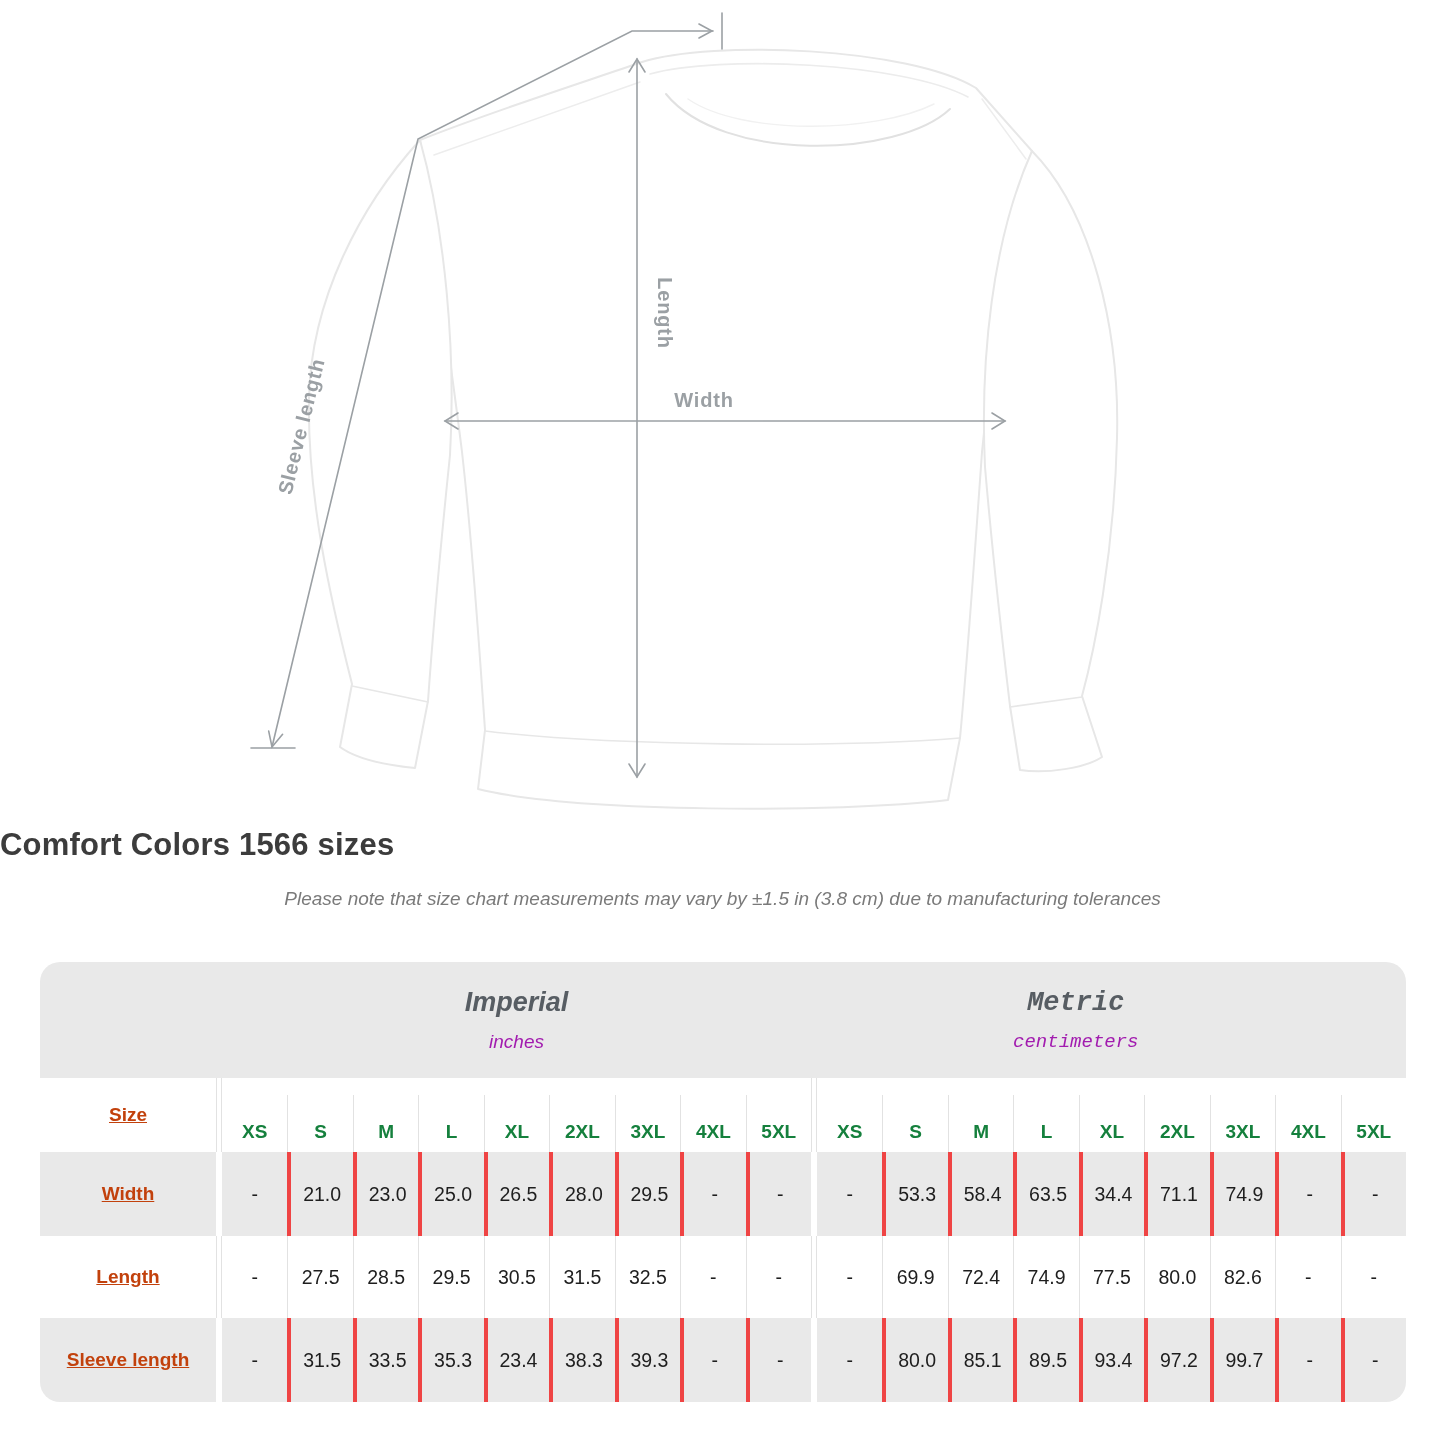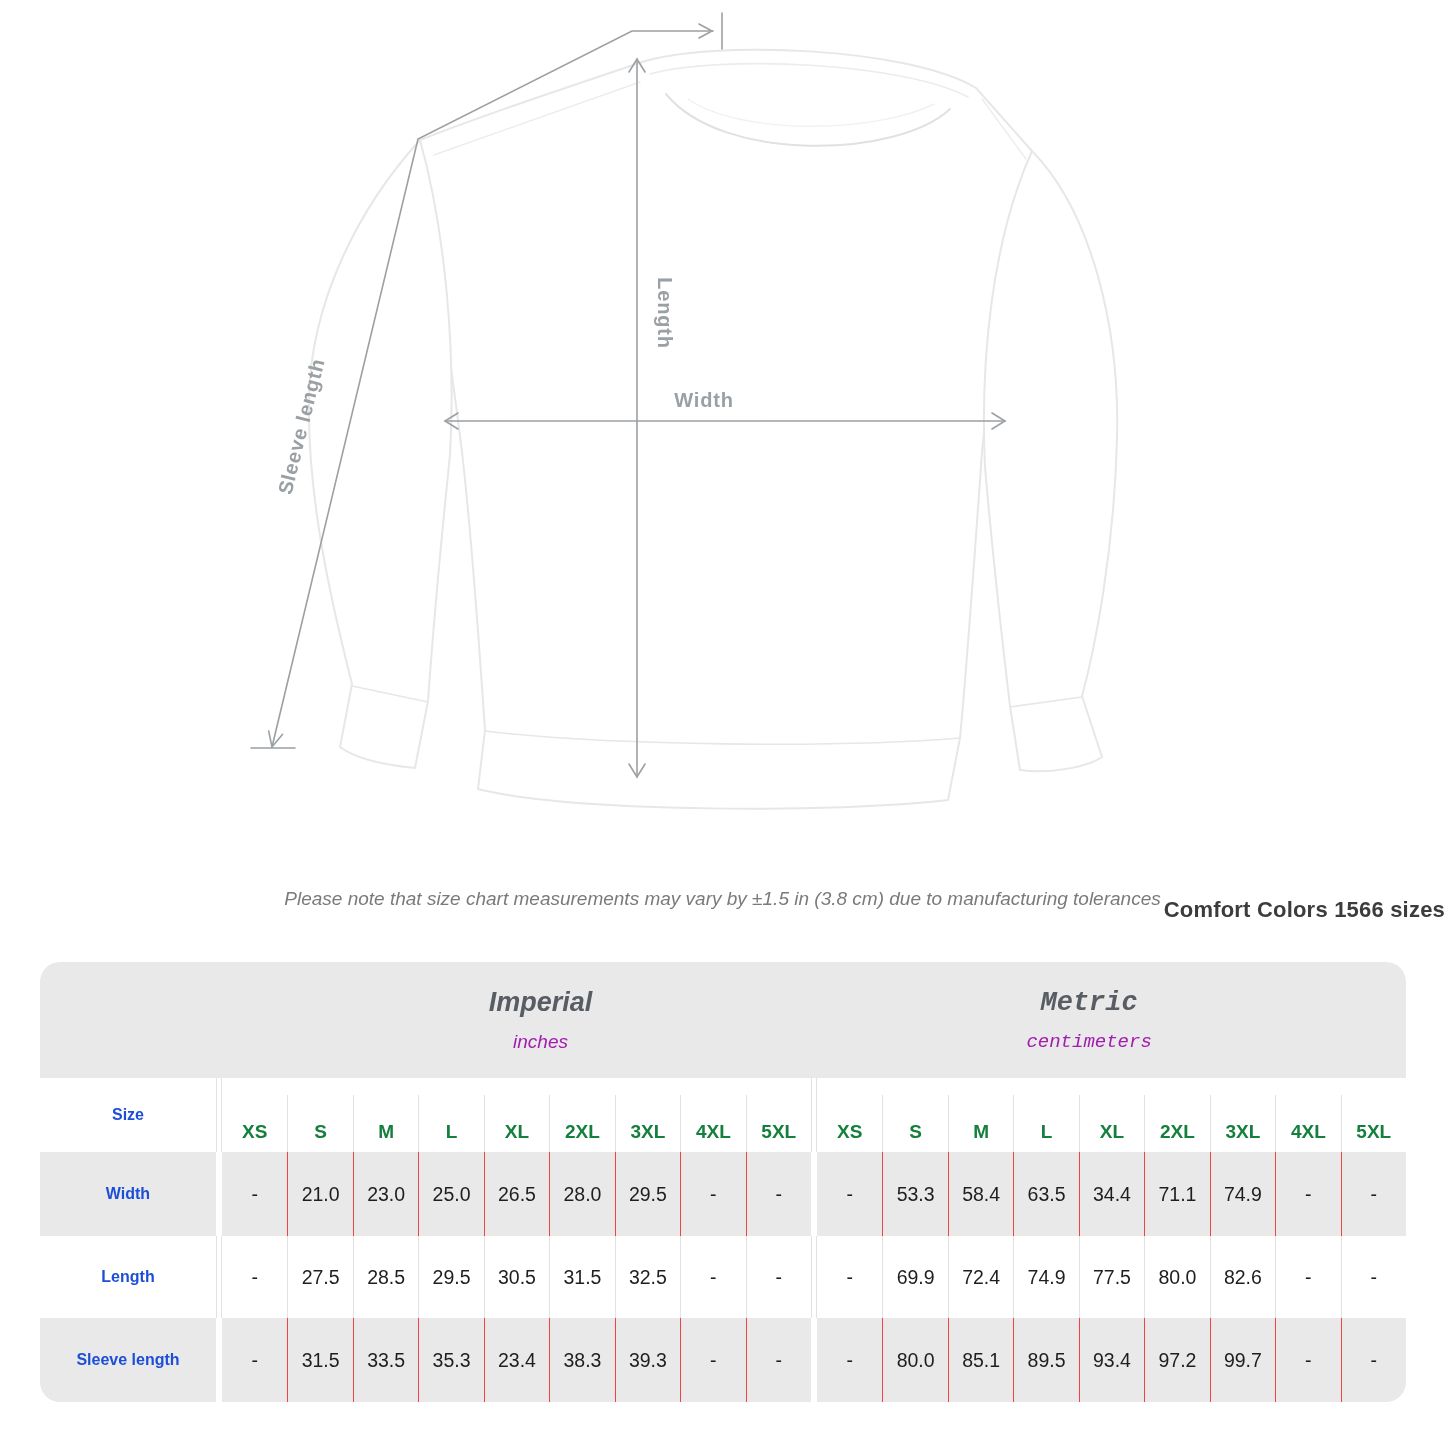--- a/index.html
+++ b/index.html
@@ -2,44 +2,44 @@
 <html><head>
 <meta charset="utf-8">
 <style>
   html,body{margin:0;padding:0;background:#fff;}
   body{width:1445px;height:1445px;position:relative;font-family:"Liberation Sans",sans-serif;overflow:hidden;}
 
   
   .diagram{position:absolute;left:0;top:0;width:1445px;height:845px;}
 
   
-  .page-title{position:absolute;left:0;top:897px;width:100%;text-align:right;
-    font-size:22px;font-weight:bold;color:#3c3c3c;letter-spacing:0.2px;}
+  .page-title{position:absolute;left:0;top:827px;width:100%;text-align:left;
+    font-size:31px;font-weight:bold;color:#3c3c3c;letter-spacing:0.2px;}
   .page-subtitle{position:absolute;left:0;top:888px;width:100%;text-align:center;
     font-size:19px;font-style:italic;color:#7a7a7a;}
 
   
   .size-table{position:absolute;left:40px;top:962px;width:1366px;}
   .trow{display:grid;grid-template-columns:176px 6px repeat(9,1fr) 6px repeat(9,1fr);
     align-items:center;box-sizing:border-box;}
   .cell{box-sizing:border-box;text-align:center;height:100%;
     display:flex;align-items:center;justify-content:center;}
   .white{background:#ffffff;}
   .gray{background:#e9e9e9;}
-  .band{height:116px;background:#e9e9e9;border-radius:20px 20px 0 0;gap:24px;}
+  .band{height:116px;background:#e9e9e9;border-radius:20px 20px 0 0;}
   .sizes{height:74px;}
   .r1{height:84px;}
   .r2{height:82px;}
   .r3{height:84px;border-radius:0 0 20px 20px;}
   .divider{height:100%;box-sizing:border-box;}
   .white .divider{background:#fff;border-left:1px solid #e2e2e2;border-right:1px solid #e2e2e2;}
   .gray .divider,.r1 .divider,.r3 .divider{background:#fff;}
   .white .cell.v + .cell.v,.white .cell.sz + .cell.sz{border-left:1px solid #e2e2e2;}
-  .gray .cell.v + .cell.v{border-left:1px solid #ef4444;}
-  .lab{font-weight:bold;color:#1d4ed8;font-size:16px;}
+  .gray .cell.v + .cell.v{border-left:4px solid #ef4444;}
+  .lab{font-weight:bold;color:#c2410c;font-size:19px;text-decoration:underline;}
   .sz{font-weight:bold;color:#15803d;font-size:19px;margin-top:34px;}
   .cell.v{font-size:19.5px;color:#1e1e1e;}
   .band-group{grid-row:1;display:flex;flex-direction:column;align-items:center;justify-content:center;height:100%;}
   .bg-imperial{grid-column:3 / span 9;}
   .bg-metric{grid-column:12 / span 9;font-family:Liberation Mono, monospace;}
   .band-title{font-size:27px;font-weight:bold;font-style:italic;color:#575d63;}
   .band-unit{font-size:19px;font-style:italic;color:#a21caf;margin-top:13px;}
 </style>
 </head>
 <body>

